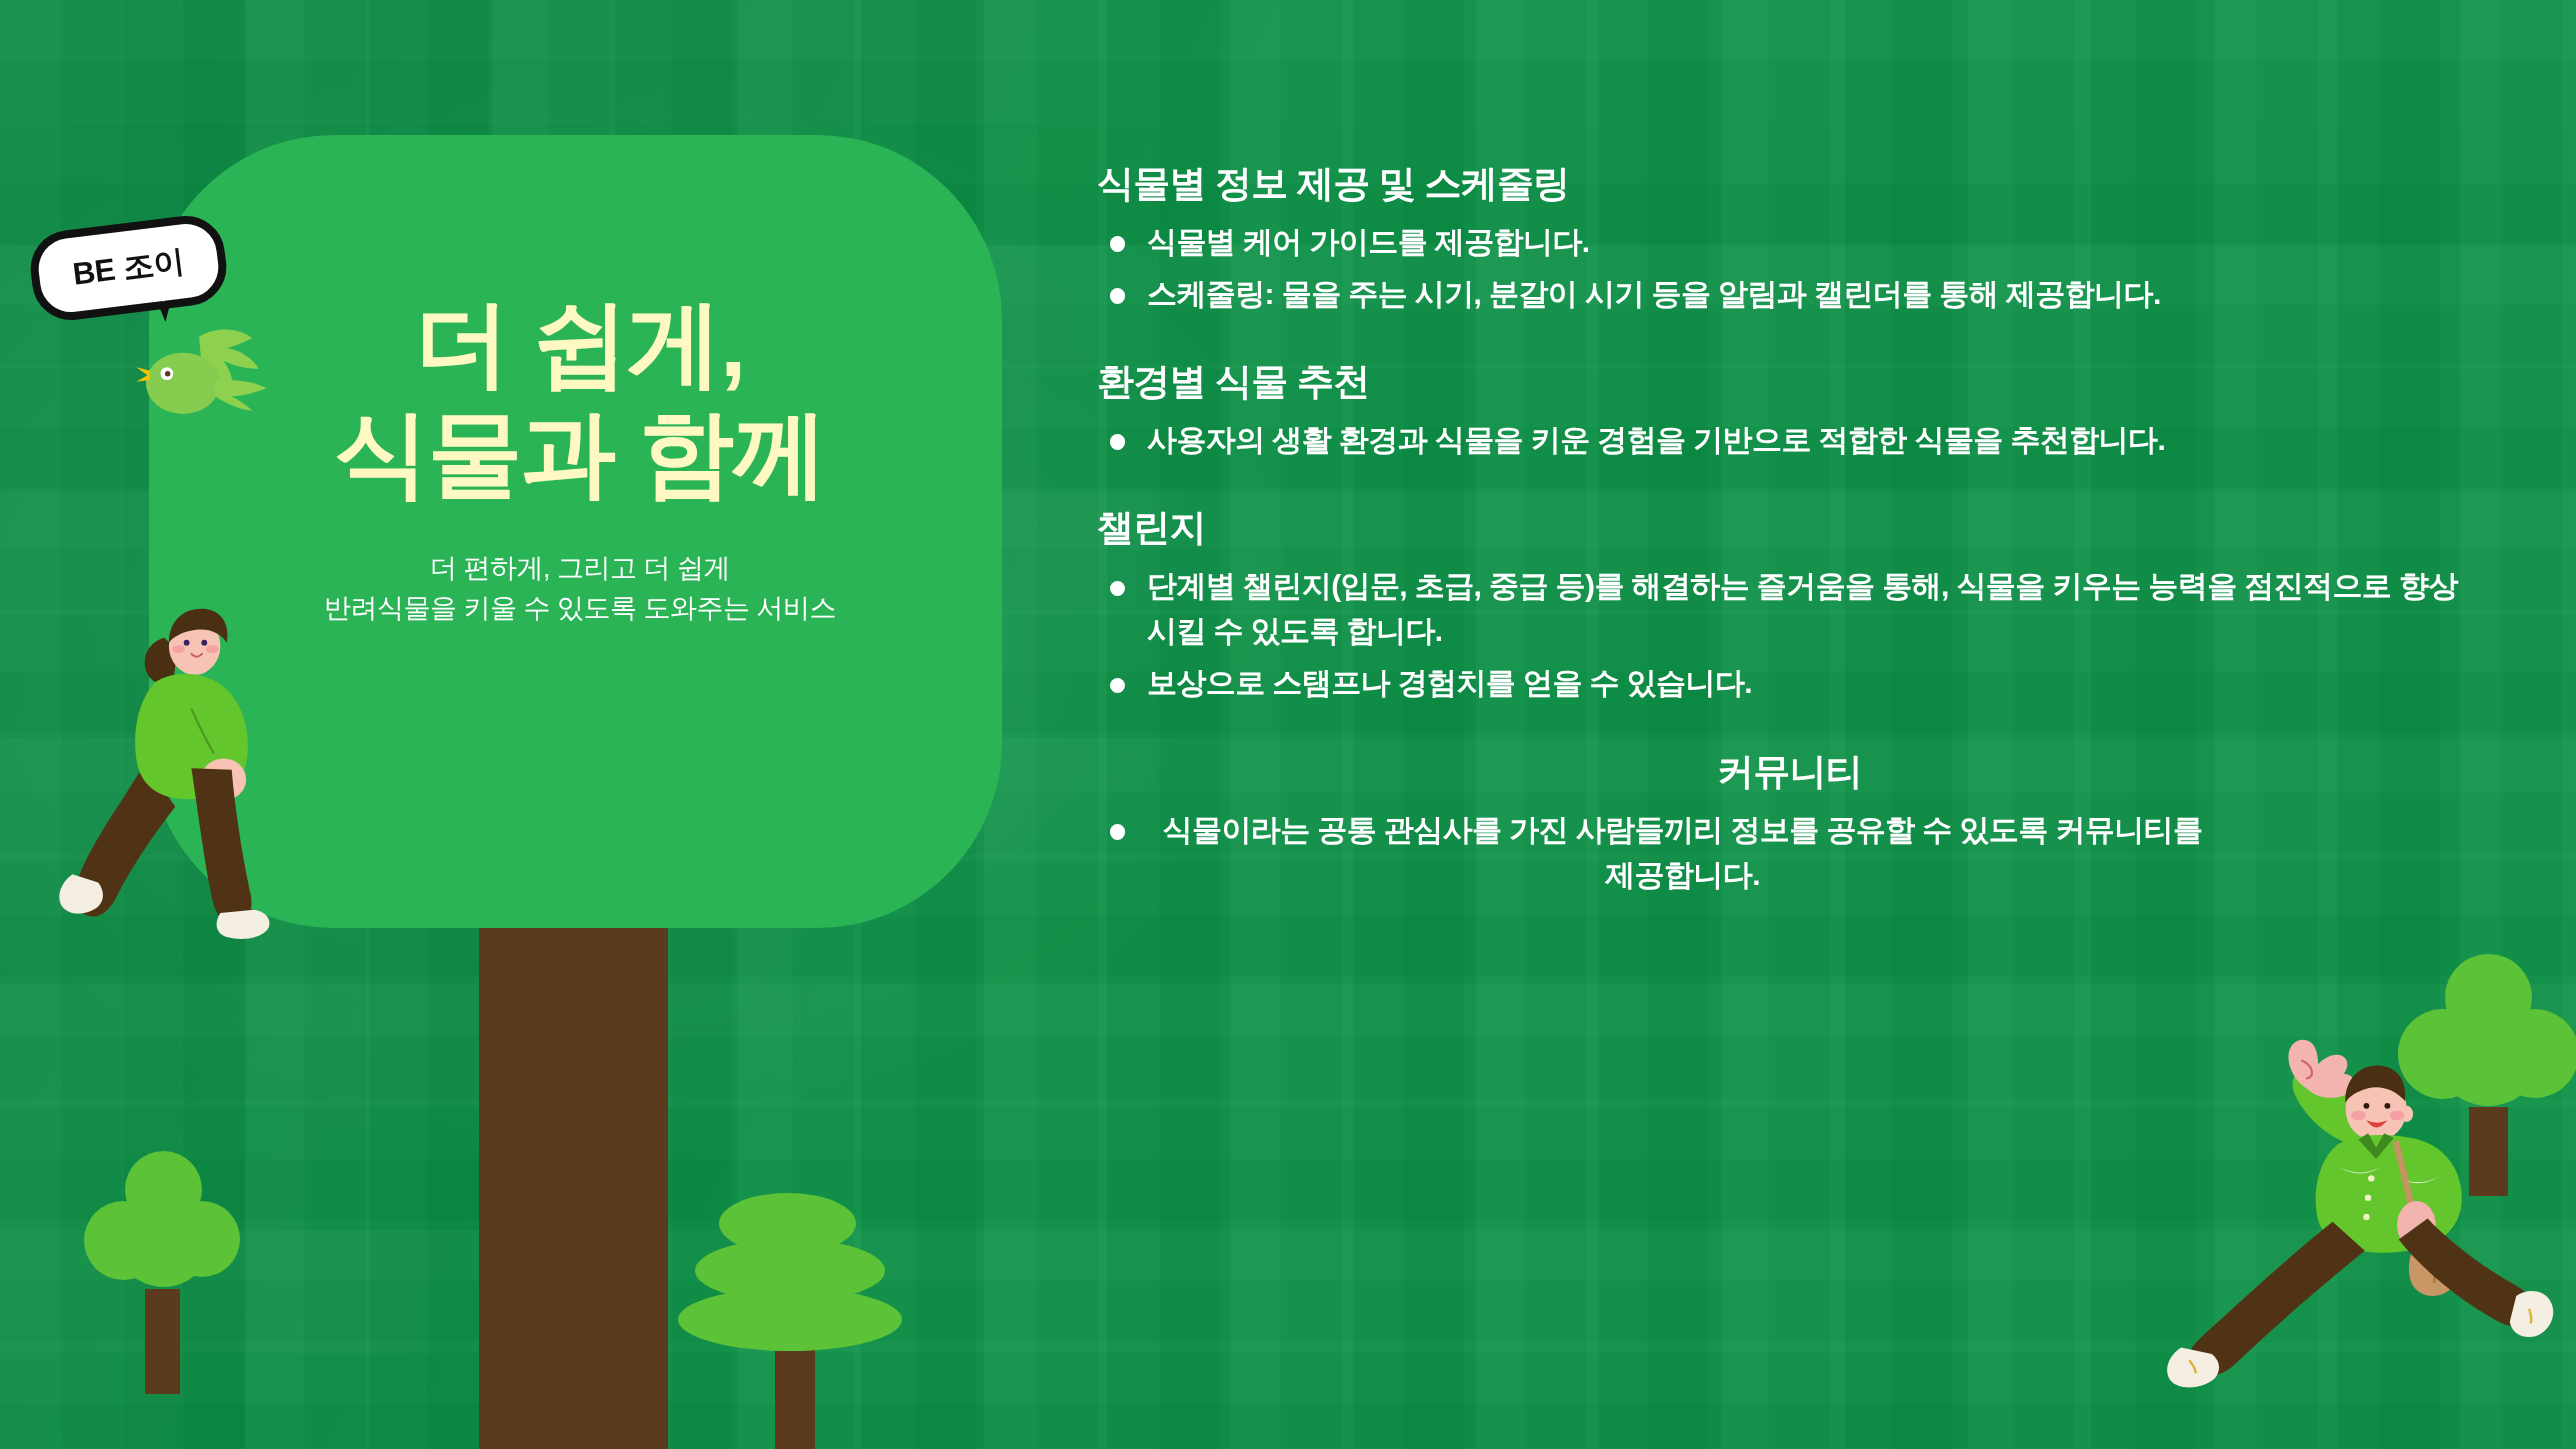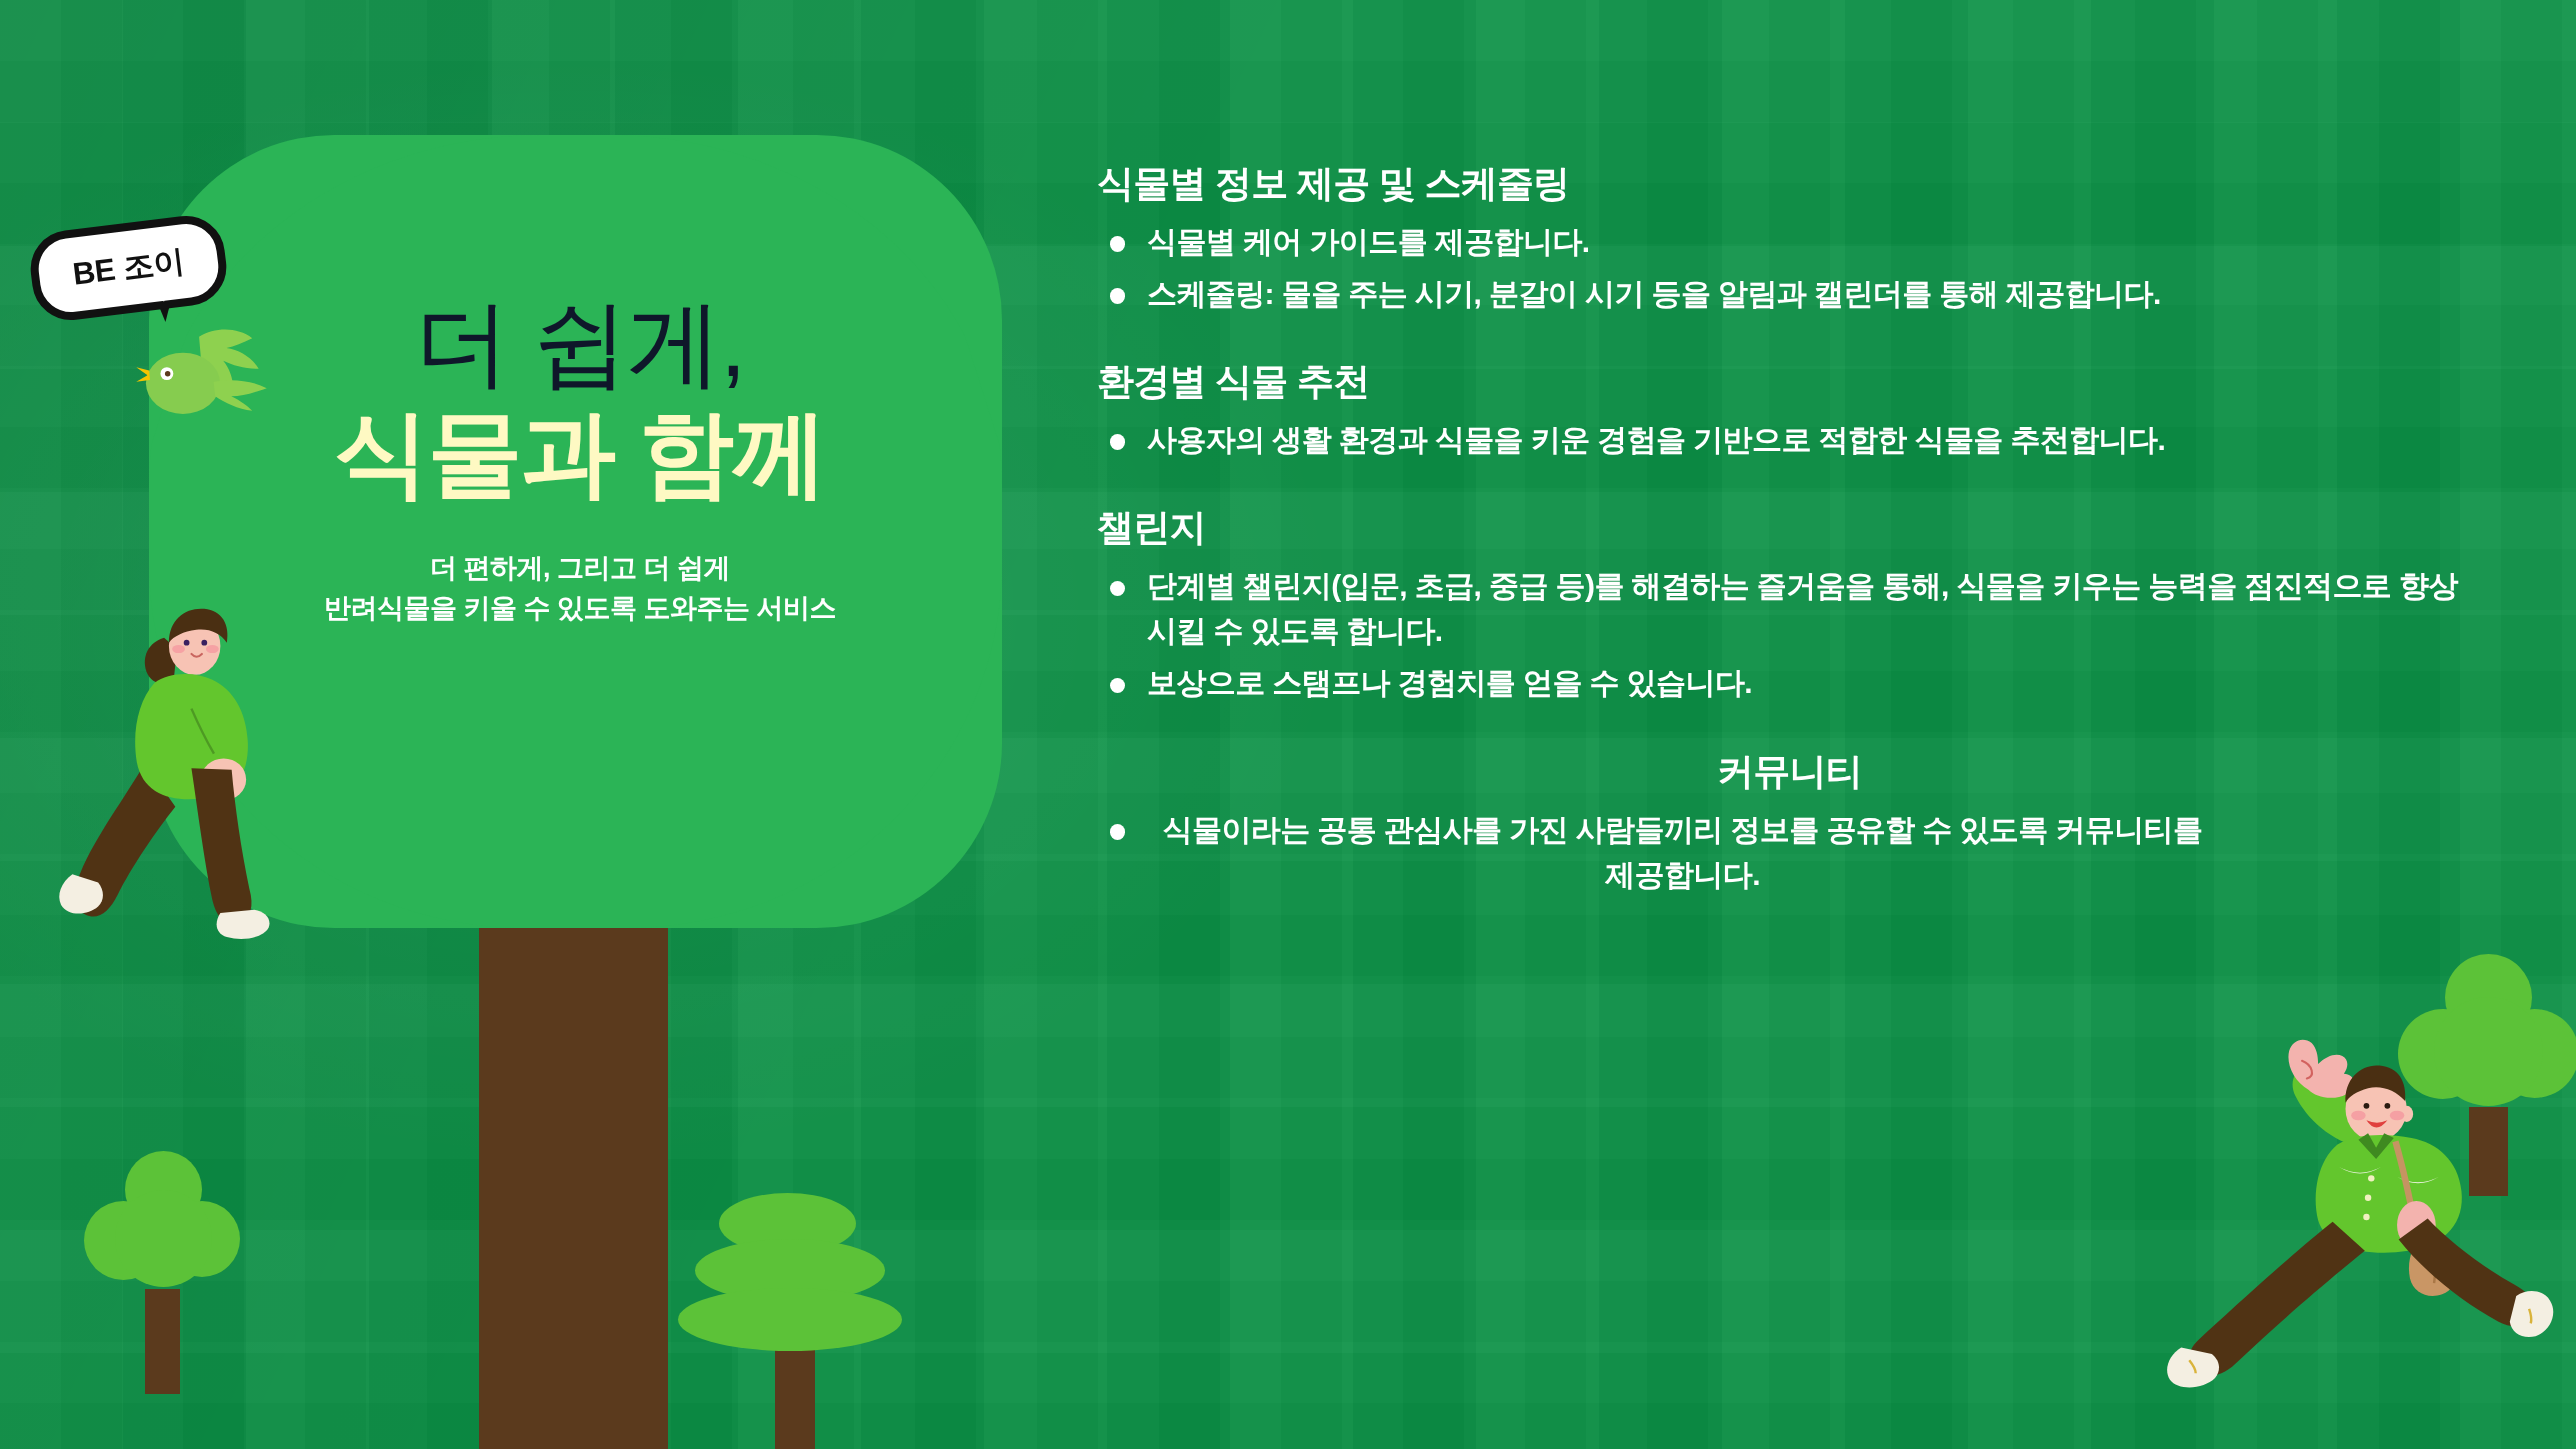--- a/index.html
+++ b/index.html
@@ -84,29 +84,29 @@
   }
 
   
   .bird{position:absolute;left:125px;top:322px;width:153px;height:113px;}
 
   
   .title-block{
     position:absolute;left:242px;top:290px;width:676px;text-align:center;
   }
   .title-line1{
-    font-size:95px;font-weight:400;color:#0f172a;line-height:1.12;
+    font-size:95px;font-weight:700;color:#fef9c3;line-height:1.12;
     letter-spacing:-1.6px;white-space:nowrap;
   }
   .title-line2{
     font-size:95px;font-weight:800;color:#fef9c3;line-height:1.12;
     letter-spacing:-1.6px;white-space:nowrap;margin-top:3.2px;
   }
   .subtitle{
-    margin-top:42px;font-size:27px;font-weight:700;color:#ffffff;line-height:1.5;
+    margin-top:42px;font-size:27px;font-weight:400;color:#ffffff;line-height:1.5;
     letter-spacing:-0.5px;
   }
 
   
   .features{
     position:absolute;left:1097px;top:161px;width:1385px;
     color:#ffffff;
   }
   .section{margin-bottom:43px;}
   .section:last-child{margin-bottom:0;text-align:center;}

